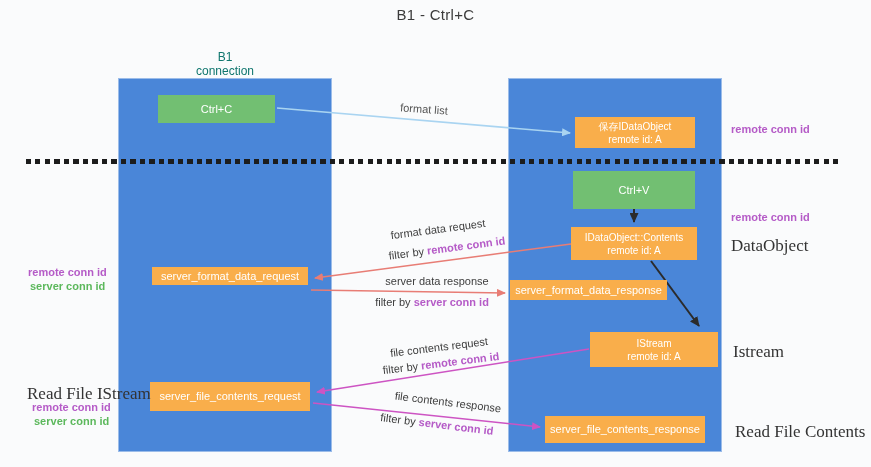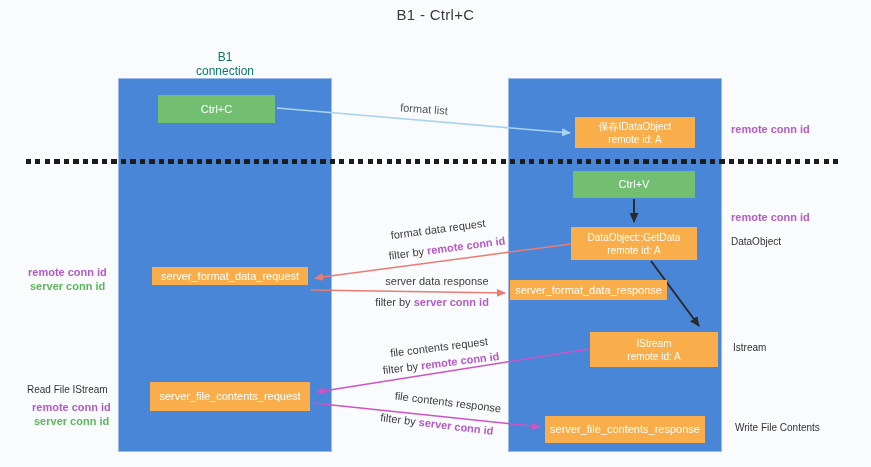--- a/index.html
+++ b/index.html
@@ -21,21 +21,21 @@
   .lane{position:absolute;top:78px;width:214px;height:374px;
     background:var(--lane-blue);border:1px solid rgba(255,255,255,.45);}
   .dash-divider{position:absolute;left:26px;top:159px;width:812px;height:5px;z-index:8;
     background:repeating-linear-gradient(90deg,#1c1c1c 0 5px,transparent 5px 9.5px);}
   .node{position:absolute;z-index:10;display:flex;flex-direction:column;
     align-items:center;justify-content:center;color:#fff;text-align:center;
     font-size:11px;line-height:13px;}
   .node.orange{background:var(--box-orange);}
   .node.green{background:var(--box-green);}
   .node .sub{font-size:10px;}
-  .side-label{position:absolute;font-size:10px;color:#333;white-space:nowrap;z-index:12;}
+  .side-label{position:absolute;font-size:17px;color:#333;white-space:nowrap;z-index:12;font-family:Liberation Serif, serif;}
   .conn-label{position:absolute;font-size:11px;font-weight:bold;white-space:nowrap;z-index:12;}
   .purple{color:var(--text-purple);}
   .greentxt{color:var(--text-green);}
   .edge-label{position:absolute;font-size:11px;color:#3d3d3d;white-space:nowrap;z-index:12;
     transform:translate(-50%,-50%);}
   svg.arrows{position:absolute;left:0;top:0;z-index:9;pointer-events:none;}
   .st-blue{stroke:var(--arrow-lightblue);stroke-width:1.6;}
   .st-black{stroke:var(--arrow-black);stroke-width:2;}
   .st-red{stroke:var(--arrow-red);stroke-width:1.5;}
   .st-mag{stroke:var(--arrow-magenta);stroke-width:1.5;}
@@ -85,26 +85,26 @@
 
   <div class="node green" style="left:158px;top:95px;width:117px;height:28px">
     <div>Ctrl+C</div>
   </div>
 
   <div class="node orange" style="left:575px;top:117px;width:120px;height:31px">
     <div class="sub">保存IDataObject</div>
     <div class="sub">remote id: A</div>
   </div>
 
-  <div class="node green" style="left:573px;top:171px;width:122px;height:27px">
+  <div class="node green" style="left:573px;top:171px;width:122px;height:38px">
     <div>Ctrl+V</div>
   </div>
 
   <div class="node orange" style="left:571px;top:227px;width:126px;height:33px">
-    <div class="sub">DataObject::GetData</div>
+    <div class="sub">IDataObject::Contents</div>
     <div class="sub">remote id: A</div>
   </div>
 
   <div class="node orange" style="left:152px;top:267px;width:156px;height:18px">
     <div>server_format_data_request</div>
   </div>
 
   <div class="node orange" style="left:510px;top:280px;width:157px;height:20px">
     <div>server_format_data_response</div>
   </div>
@@ -119,21 +119,21 @@
   </div>
 
   <div class="node orange" style="left:545px;top:416px;width:160px;height:27px">
     <div>server_file_contents_response</div>
   </div>
 
   <div class="conn-label purple" style="left:731px;top:123px">remote conn id</div>
   <div class="conn-label purple" style="left:731px;top:211px">remote conn id</div>
   <div class="side-label" style="left:731px;top:236px">DataObject</div>
   <div class="side-label" style="left:733px;top:342px">Istream</div>
-  <div class="side-label" style="left:735px;top:422px">Write File Contents</div>
+  <div class="side-label" style="left:735px;top:422px">Read File Contents</div>
 
   <div class="conn-label purple" style="left:28px;top:266px">remote conn id</div>
   <div class="conn-label greentxt" style="left:30px;top:280px">server conn id</div>
   <div class="side-label" style="left:27px;top:384px">Read File IStream</div>
   <div class="conn-label purple" style="left:32px;top:401px">remote conn id</div>
   <div class="conn-label greentxt" style="left:34px;top:415px">server conn id</div>
 
   <div class="edge-label" style="left:424px;top:109px;transform:translate(-50%,-50%) rotate(4deg);color:#555">format list</div>
 
   <div class="edge-label" style="left:438px;top:229px;transform:translate(-50%,-50%) rotate(-7.5deg)">format data request</div>

